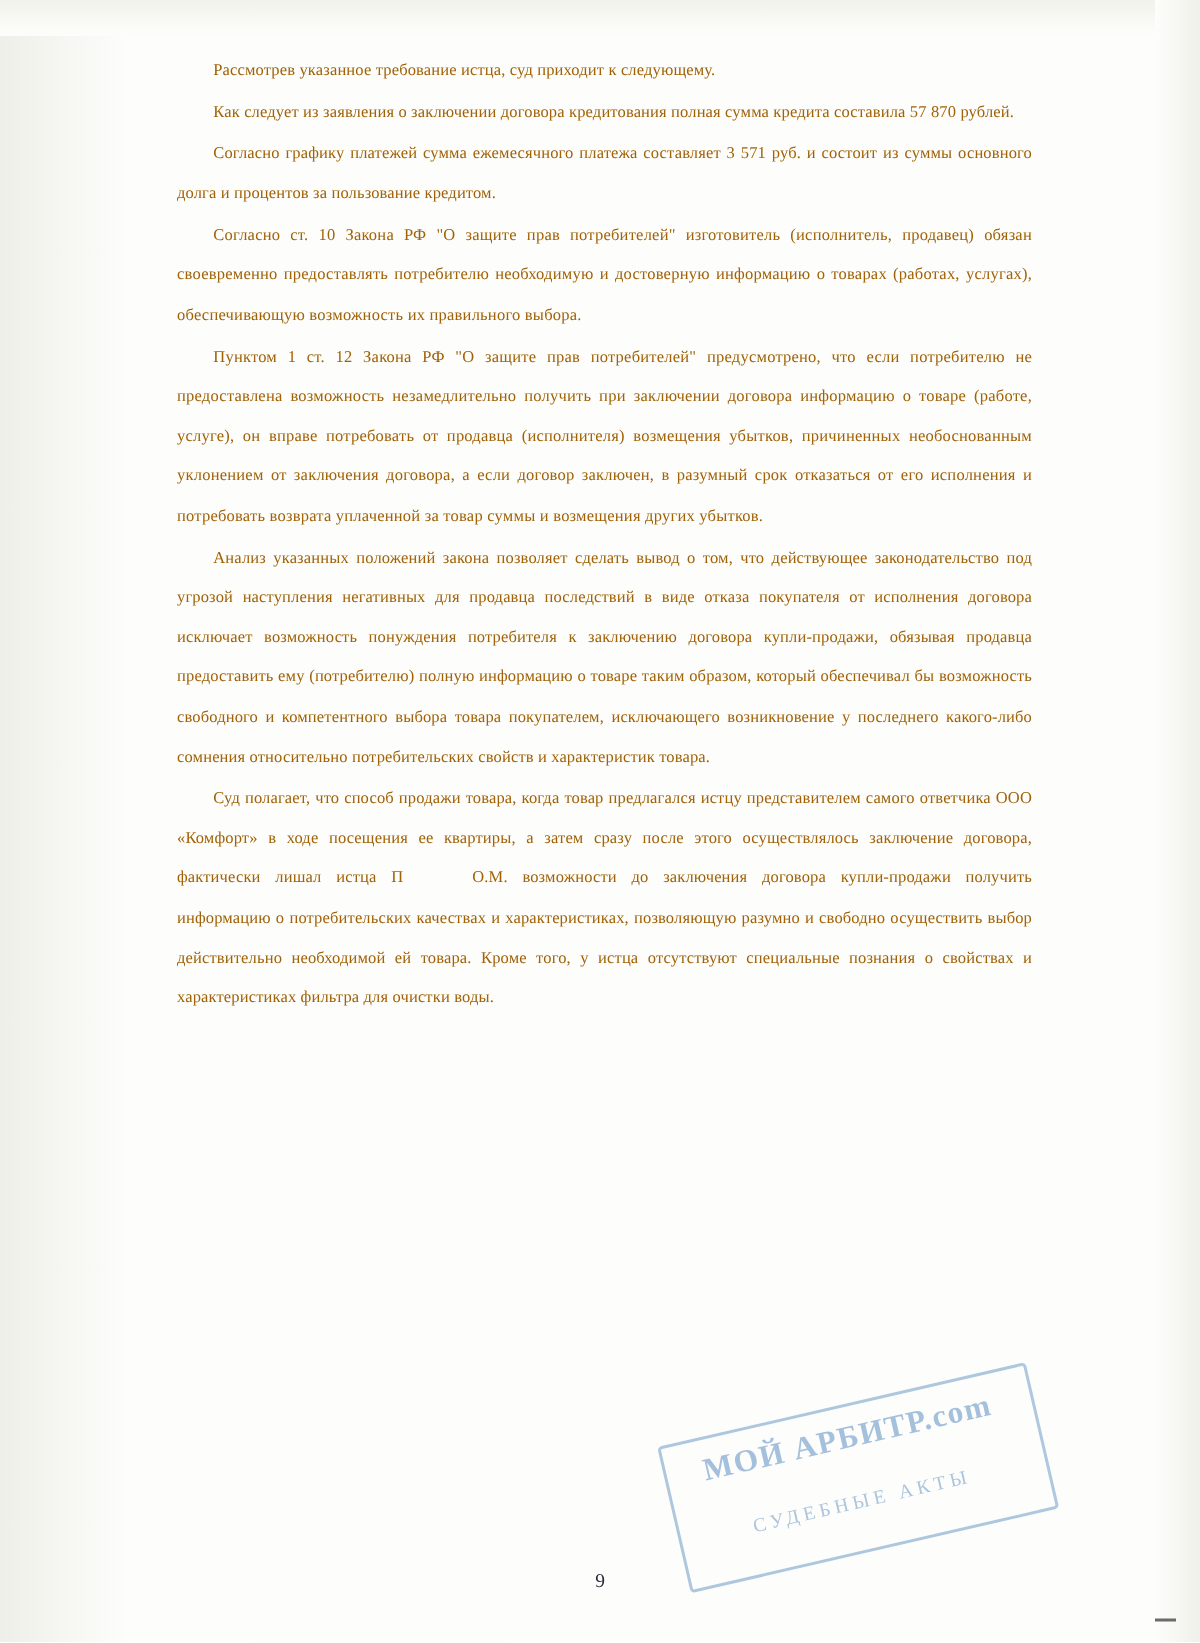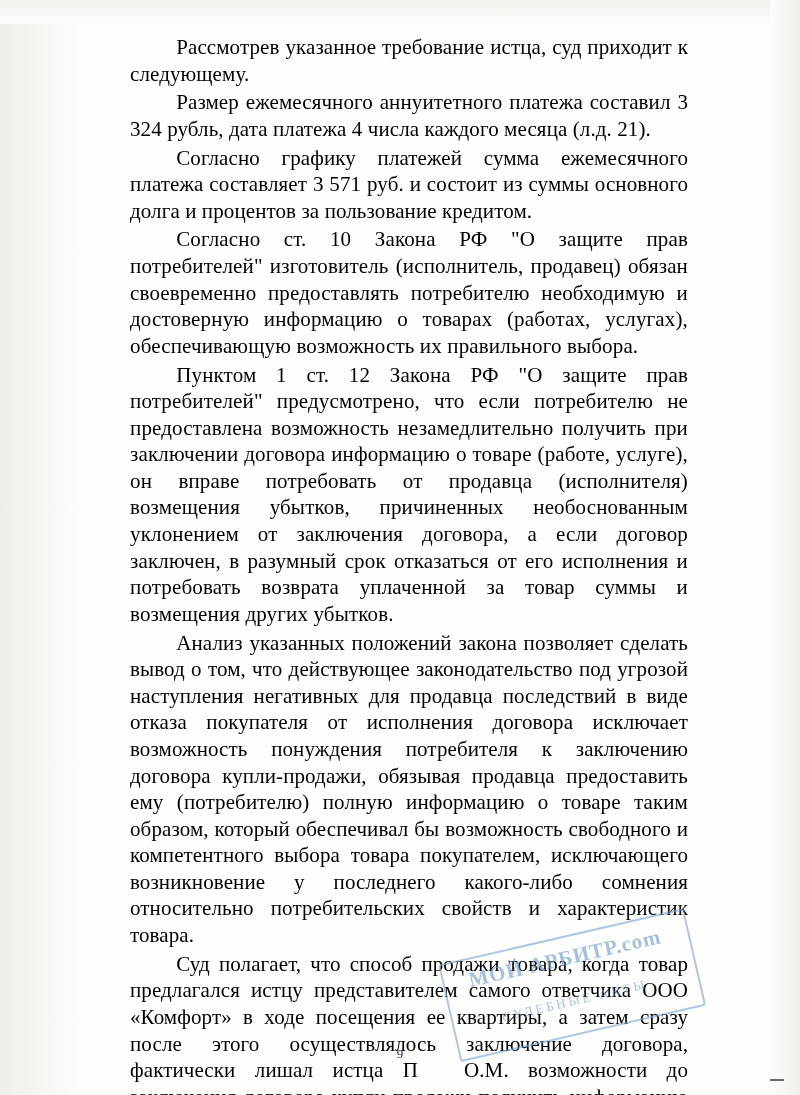--- a/index.html
+++ b/index.html
@@ -38,26 +38,26 @@
     background: linear-gradient(270deg, #f0f0ea 0%, #fdfdfb 100%);
     pointer-events: none;
   }
   .body-text {
     position: absolute;
     left: 118px;
     top: 34px;
     width: 570px;
   }
   p.para {
-    margin: 0 0 0.10em 12px;
-    font-size: 21px;
+    margin: 0 0 0.10em 0;
+    font-size: 11px;
     line-height: 26.6px;
     text-align: justify;
     text-indent: 2.2em;
-    color: #000000;
+    color: #a16207;
     letter-spacing: 0.1px;
   }
   p.para.italic {
     letter-spacing: 0.15px;
   }
   .gap {
     display: inline-block;
     width: 46px;
   }
   .page-number {
@@ -129,22 +129,22 @@
 <div class="page">
 
   <div class="scan-edge-left"></div>
   <div class="scan-edge-top"></div>
   <div class="scan-edge-right"></div>
 
   <div class="body-text">
 
     <p class="para">Рассмотрев указанное требование истца, суд приходит к следующему.</p>
 
+    <p class="para">Как следует из заявления о заключении договора кредитования полная сумма кредита составила  57 870 рублей.</p>
 
-    <p class="para">Размер ежемесячного аннуитетного платежа составил 3 324 рубль, дата платежа 4 числа каждого месяца (л.д. 21).</p>
 
     <p class="para">Согласно графику платежей сумма ежемесячного платежа составляет 3 571 руб. и состоит из суммы основного долга и процентов за пользование кредитом.</p>
 
 
     <p class="para italic">Согласно ст. 10 Закона РФ "О защите прав потребителей" изготовитель (исполнитель, продавец) обязан своевременно предоставлять потребителю необходимую и достоверную информацию о товарах (работах, услугах), обеспечивающую возможность их правильного выбора.</p>
 
     <p class="para italic">Пунктом 1 ст. 12 Закона РФ "О защите прав потребителей" предусмотрено, что если потребителю не предоставлена возможность незамедлительно получить при заключении договора информацию о товаре (работе, услуге), он вправе потребовать от продавца (исполнителя) возмещения убытков, причиненных необоснованным уклонением от заключения договора, а если договор заключен, в разумный срок отказаться от его исполнения и потребовать возврата уплаченной за товар суммы и возмещения других убытков.</p>
 
     <p class="para">Анализ указанных положений закона позволяет сделать вывод о том, что действующее законодательство под угрозой наступления негативных для продавца последствий в виде отказа покупателя от исполнения договора исключает возможность понуждения потребителя к заключению договора купли-продажи, обязывая продавца предоставить ему (потребителю) полную информацию о товаре таким образом, который обеспечивал бы возможность свободного и компетентного выбора товара покупателем, исключающего возникновение у последнего какого-либо сомнения относительно потребительских свойств и характеристик товара.</p>
 

